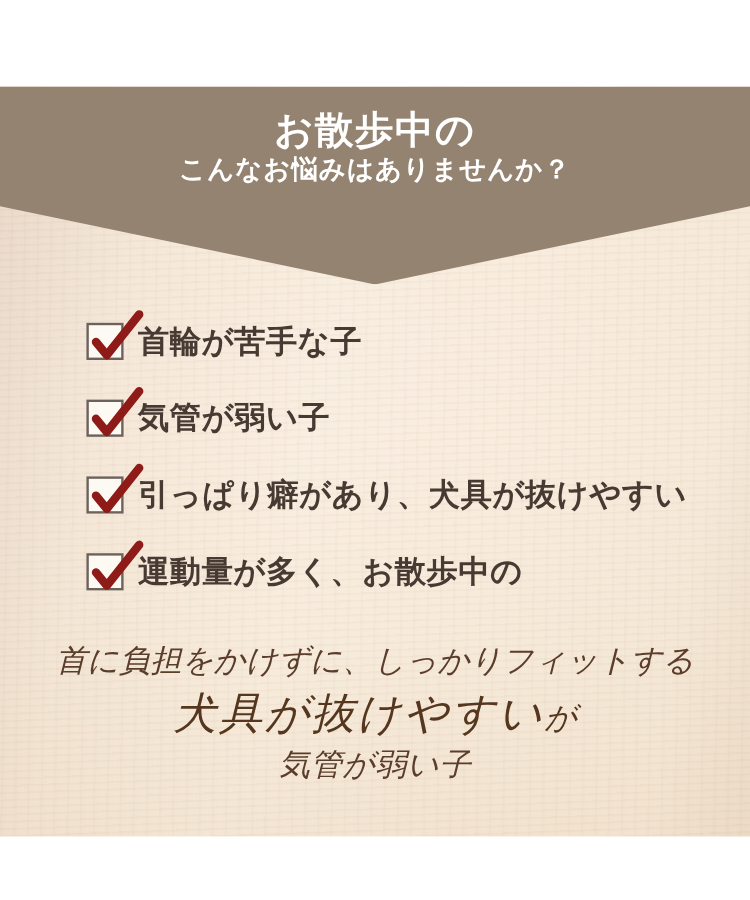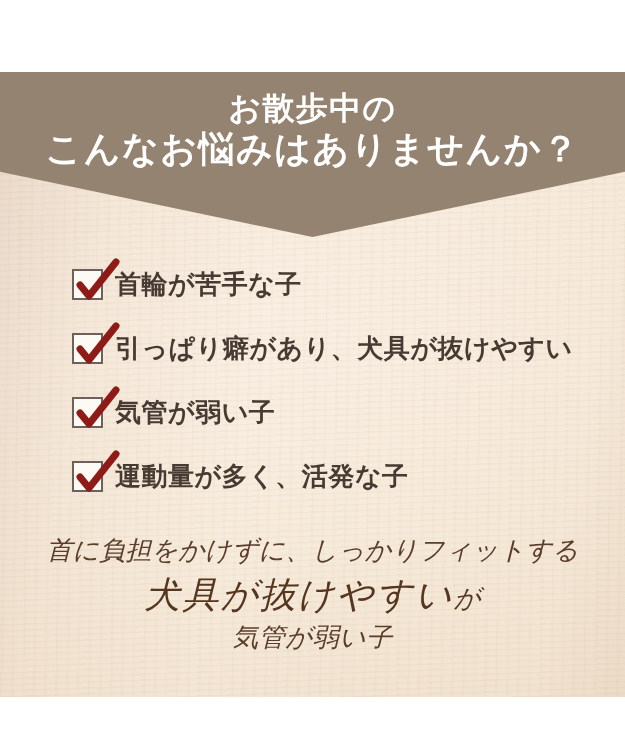--- a/index.html
+++ b/index.html
@@ -95,21 +95,21 @@
     text-align: center;
   }
   .banner-line {
     color: #ffffff;
     font-weight: 700;
     letter-spacing: .04em;
     line-height: 1.18;
     white-space: nowrap;
   }
   .banner-line.l1 { font-size: 32px; }
-  .banner-line.l2 { font-size: 36px; }
+  .banner-line.l2 { font-size: 22px; }
 
   
   .checklist {
     position: absolute;
     left: 0;
     top: 240px;
     width: 587px;
     z-index: 4;
   }
   .check-row {
@@ -206,39 +206,39 @@
       </span>
       <span class="check-label">首輪が苦手な子</span>
     </div>
 
     <div class="check-row">
       <span class="checkbox">
         <svg viewBox="0 0 48 46" aria-hidden="true">
           <path d="M9 24 L18 35 L45 1" fill="none" stroke="#8e1b17" stroke-width="7" stroke-linecap="round" stroke-linejoin="round"></path>
         </svg>
       </span>
+      <span class="check-label">気管が弱い子</span>
+    </div>
+
+    <div class="check-row">
+      <span class="checkbox">
+        <svg viewBox="0 0 48 46" aria-hidden="true">
+          <path d="M9 24 L18 35 L45 1" fill="none" stroke="#8e1b17" stroke-width="7" stroke-linecap="round" stroke-linejoin="round"></path>
+        </svg>
+      </span>
       <span class="check-label">引っぱり癖があり、犬具が抜けやすい</span>
     </div>
 
     <div class="check-row">
       <span class="checkbox">
         <svg viewBox="0 0 48 46" aria-hidden="true">
           <path d="M9 24 L18 35 L45 1" fill="none" stroke="#8e1b17" stroke-width="7" stroke-linecap="round" stroke-linejoin="round"></path>
         </svg>
       </span>
-      <span class="check-label">気管が弱い子</span>
-    </div>
-
-    <div class="check-row">
-      <span class="checkbox">
-        <svg viewBox="0 0 48 46" aria-hidden="true">
-          <path d="M9 24 L18 35 L45 1" fill="none" stroke="#8e1b17" stroke-width="7" stroke-linecap="round" stroke-linejoin="round"></path>
-        </svg>
-      </span>
-      <span class="check-label">運動量が多く、活発な子</span>
+      <span class="check-label">運動量が多く、お散歩中の</span>
     </div>
 
   </div>
 
   <div class="closing">
     <div class="closing-line c1">首に負担をかけずに、しっかりフィットする</div>
     <div class="closing-line c2">
       <span>犬具が抜けやすい</span><span class="tail">が</span>
     </div>
     <div class="closing-line c3">気管が弱い子</div>

